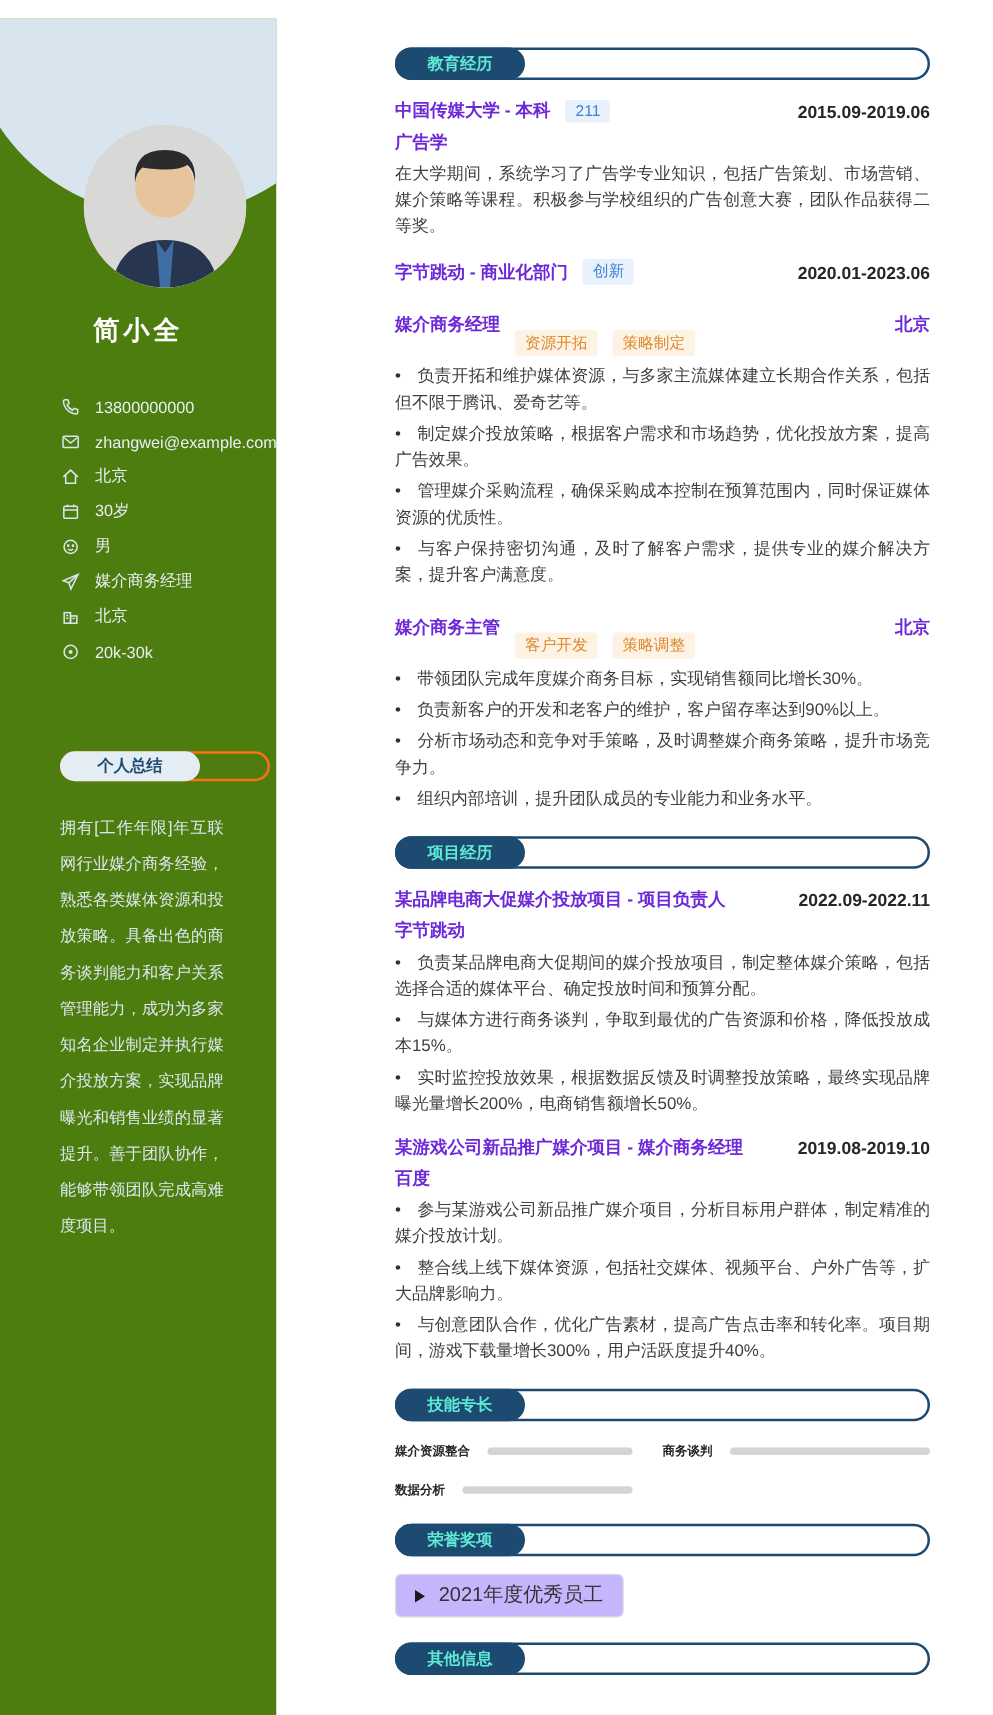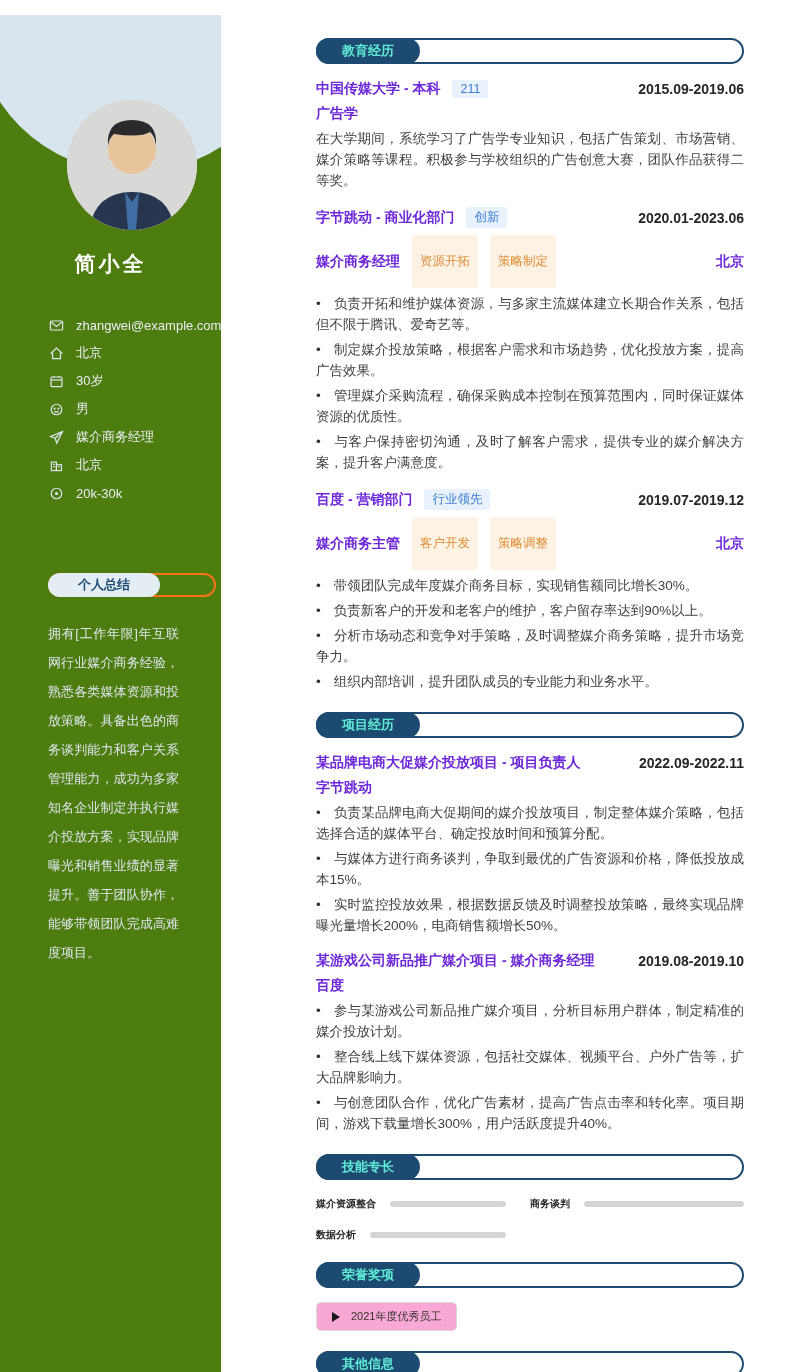--- a/index.html
+++ b/index.html
@@ -62,39 +62,39 @@
   .row.sub-row{margin-top:7px;}
   .row .grow{flex:1;}
   .h-text{font-size:14px;font-weight:bold;color:#6d28d9;}
   .date{font-size:14px;font-weight:bold;color:#262626;white-space:nowrap;}
   .badge-blue{
     margin-left:12px;font-size:12.5px;color:#3E82D6;background:#E9F2FC;
     padding:2px 8px;border-radius:3px;white-space:nowrap;
   }
   .tag-orange{
     margin-left:12px;font-size:12.5px;color:#DD8A2E;background:#FDF2E4;
-    padding:18px 8px;border-radius:3px;white-space:nowrap;
+    padding:2px 8px;border-radius:3px;white-space:nowrap;margin-top:29px;
   }
   .desc{margin-top:5px;font-size:13.5px;line-height:21px;color:#3F3F3F;text-align:justify;}
   .bullets{margin-top:5px;}
   .bullet{margin-top:4px;font-size:13.5px;line-height:21px;color:#3F3F3F;text-align:justify;}
   .bullet::before{content:"•";color:#333;margin-right:13px;}
   .gap-entry{margin-top:18px;}
   
   .skill-grid{display:flex;flex-wrap:wrap;}
   .skill{width:50%;display:flex;align-items:center;margin-top:17px;box-sizing:border-box;}
   .skill:nth-child(odd){padding-right:24px;}
   .skill-label{font-size:10px;font-weight:bold;color:#262626;margin-right:14px;white-space:nowrap;}
   .skill-bar{flex:1;height:6px;background:#D4D4D4;border-radius:3px;overflow:hidden;}
   .skill-fill{height:100%;background:#DBE7F1;border-radius:3px;}
   
   .honor-item{
     display:inline-flex;align-items:center;margin-top:14px;
     border:1px solid #D9D9D9;border-radius:5px;padding:6px 15px;
-    font-size:11px;color:#333333;background:#f9a8d4;
+    font-size:16px;color:#333333;background:#c4b5fd;
   }
   .play-tri{
     width:0;height:0;border-left:8px solid #1a1a1a;
     border-top:5px solid transparent;border-bottom:5px solid transparent;
     margin-right:11px;
   }
 </style>
 </head>
 <body>
 
@@ -110,20 +110,28 @@
       <path d="M58 92 l7 10 l7 -10 l-3 38 l-8 0z" fill="#3f6ea5"></path>
     </svg>
   </div>
 
   <div class="name">简小全</div>
 
   <div class="contacts">
     <div class="contact-item">
       <span class="cicon">
         <svg viewBox="0 0 16 16" fill="none" stroke="#DBE6EF" stroke-width="1.3">
+            <path d="M3.2 1.9h2.4l1.1 3-1.7 1.4c.9 2 2.6 3.7 4.6 4.6l1.4-1.7 3 1.1v2.4c0 .7-.6 1.3-1.3 1.3C6.9 13.8 2.2 9.1 1.9 3.2c0-.7.6-1.3 1.3-1.3z"></path>
+          </svg>
+      </span>
+      <span>13800000000</span>
+    </div>
+    <div class="contact-item">
+      <span class="cicon">
+        <svg viewBox="0 0 16 16" fill="none" stroke="#DBE6EF" stroke-width="1.3">
             <rect x="1.5" y="3.2" width="13" height="9.6" rx="1"></rect>
             <polyline points="2.5,4.5 8,9 13.5,4.5"></polyline>
           </svg>
       </span>
       <span>zhangwei@example.com</span>
     </div>
     <div class="contact-item">
       <span class="cicon">
         <svg viewBox="0 0 16 16" fill="none" stroke="#DBE6EF" stroke-width="1.3">
             <polyline points="1.8,8 8,2.2 14.2,8"></polyline>
@@ -222,26 +230,20 @@
     <span class="grow"></span>
     <span class="h-text">北京</span>
   </div>
   <div class="bullets">
     <div class="bullet">负责开拓和维护媒体资源，与多家主流媒体建立长期合作关系，包括但不限于腾讯、爱奇艺等。</div>
     <div class="bullet">制定媒介投放策略，根据客户需求和市场趋势，优化投放方案，提高广告效果。</div>
     <div class="bullet">管理媒介采购流程，确保采购成本控制在预算范围内，同时保证媒体资源的优质性。</div>
     <div class="bullet">与客户保持密切沟通，及时了解客户需求，提供专业的媒介解决方案，提升客户满意度。</div>
   </div>
 
-  <div class="row title-row gap-entry">
-    <span class="h-text">百度 - 营销部门</span>
-    <span class="badge-blue">行业领先</span>
-    <span class="grow"></span>
-    <span class="date">2019.07-2019.12</span>
-  </div>
   <div class="row sub-row">
     <span class="h-text">媒介商务主管</span>
     <span class="tag-orange">客户开发</span>
     <span class="tag-orange">策略调整</span>
     <span class="grow"></span>
     <span class="h-text">北京</span>
   </div>
   <div class="bullets">
     <div class="bullet">带领团队完成年度媒介商务目标，实现销售额同比增长30%。</div>
     <div class="bullet">负责新客户的开发和老客户的维护，客户留存率达到90%以上。</div>

